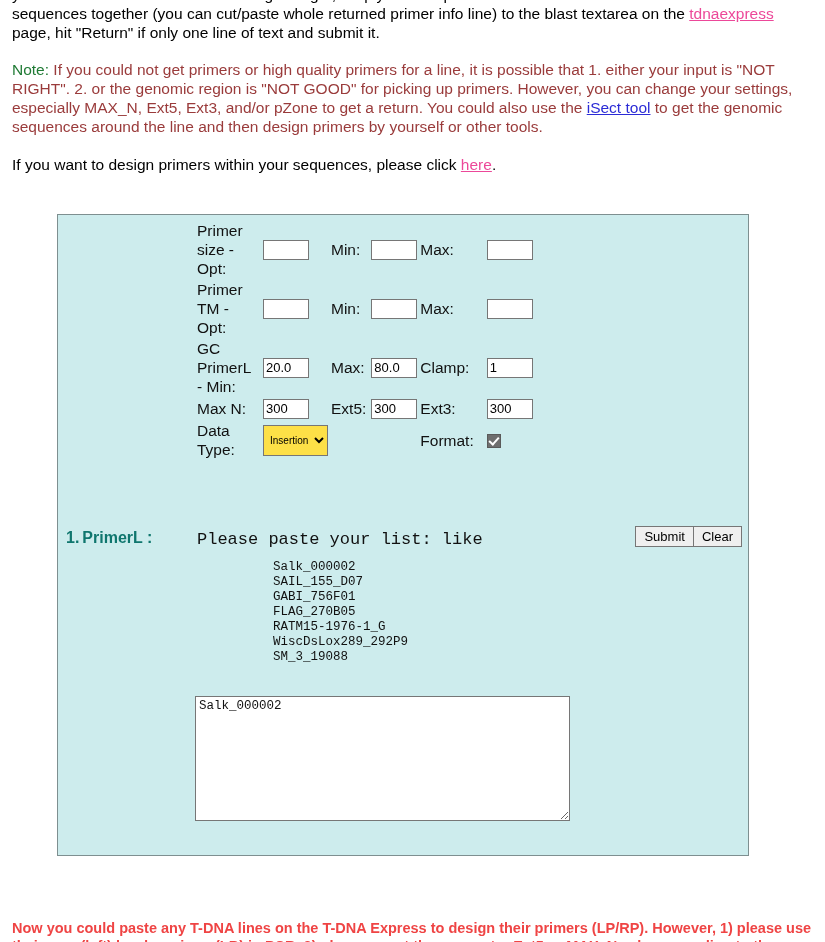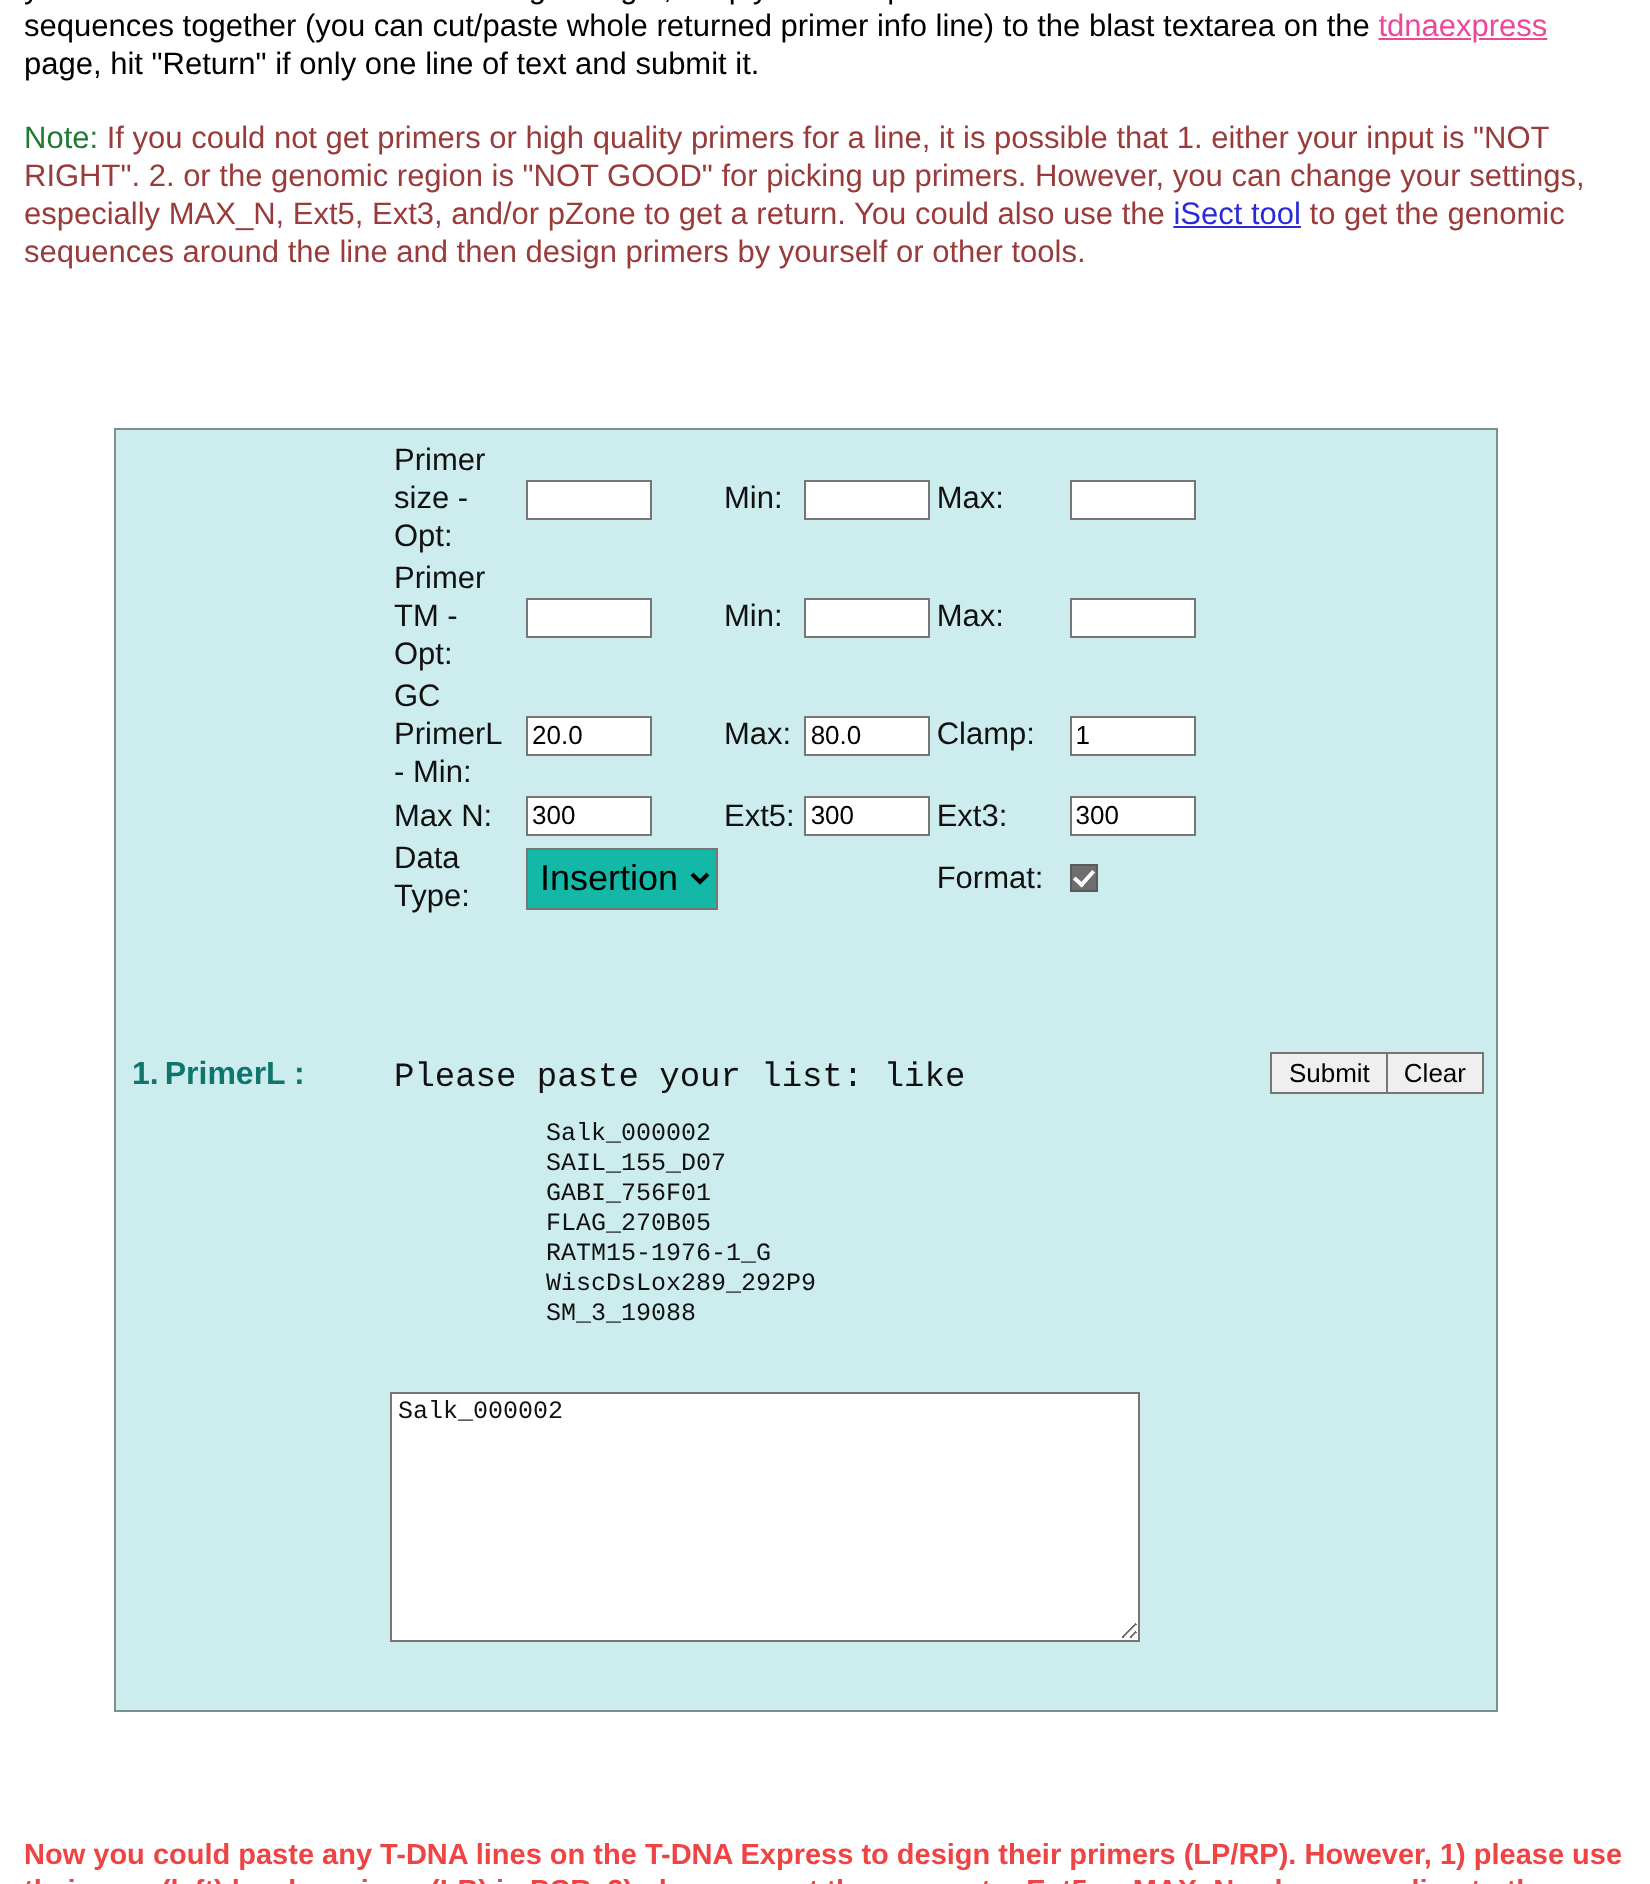--- a/index.html
+++ b/index.html
@@ -93,28 +93,28 @@
     font-family: "Liberation Sans", sans-serif;
     font-size: 13px;
     height: 20px;
     line-height: 20px;
     padding: 0 2px;
     border: 1px solid #767676;
     background: #ffffff;
     box-sizing: border-box;
     color: #000;
   }
-  .inp-w { width: 63px; }
+  .inp-w { width: 46px; }
 
   select {
     font-family: "Liberation Sans", sans-serif;
-    font-size: 18px;
+    font-size: 10px;
     height: 31px;
     border: 1px solid #767676;
-    background: #14b8a6;
+    background: #fde047;
     color: #000;
     padding: 0 2px;
   }
 
   .chk {
     width: 14px;
     height: 14px;
     background: #6e6e6e;
     border: 1px solid #5a5a5a;
     display: inline-block;
@@ -225,20 +225,21 @@
 <body>
 
 <div class="page">
 
   <p class="para para-top"><span>you want to confirm whether the design is right, simply cut and paste the LP and RP</span></p>
 
   <p class="para"><span>sequences together (you can cut/paste whole returned primer info line) to the blast textarea on the </span><a class="link-visited" href="#">tdnaexpress</a><span> page, hit "Return" if only one line of text and submit it.</span></p>
 
   <p class="para para-note"><span class="note-label">Note:</span><span> If you could not get primers or high quality primers for a line, it is possible that 1. either your input is "NOT RIGHT". 2. or the genomic region is "NOT GOOD" for picking up primers. However, you can change your settings, especially MAX_N, Ext5, Ext3, and/or pZone to get a return. You could also use the </span><a class="link-blue" href="#">iSect tool</a><span> to get the genomic sequences around the line and then design primers by yourself or other tools.</span></p>
 
+  <p class="para para-here"><span>If you want to design primers within your sequences, please click </span><a class="link-visited" href="#">here</a><span>.</span></p>
 
 </div>
 
 <div class="form-panel">
 
   <table class="param-table">
     <tbody>
         <tr>
       <td class="lbl-cell">Primer size - Opt:</td>
       <td><input type="text" class="inp-w" value="" style=""></td>

